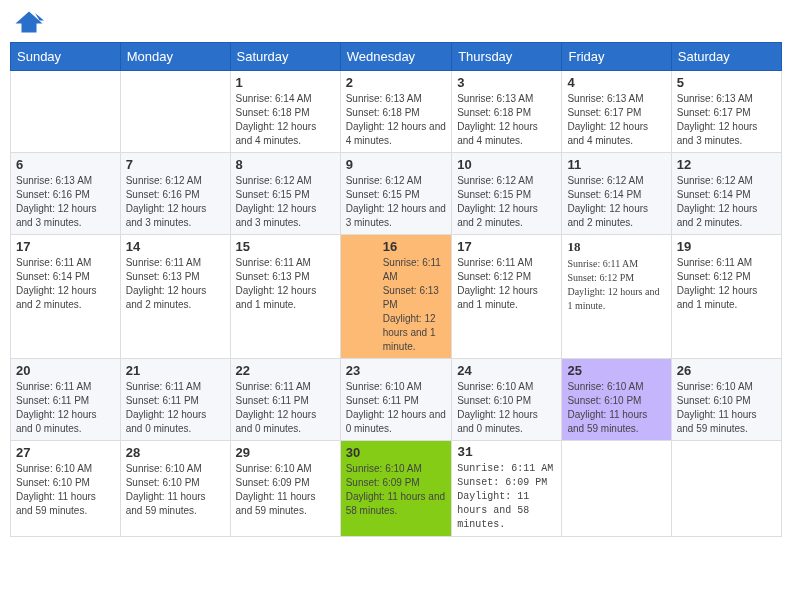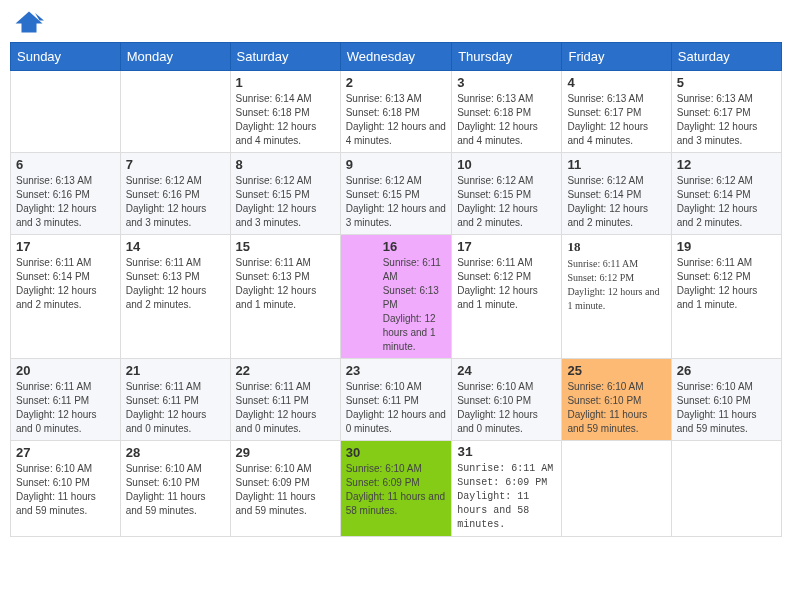--- a/index.html
+++ b/index.html
@@ -202,21 +202,21 @@
           <div class="day-info" style="white-space: pre-line;">Sunrise: 6:11 AM
 Sunset: 6:13 PM
 Daylight: 12 hours and 2 minutes.</div>
         </td>
         <td style="background: rgb(255, 255, 255);">
           <span class="day-number">15</span>
           <div class="day-info" style="white-space: pre-line;">Sunrise: 6:11 AM
 Sunset: 6:13 PM
 Daylight: 12 hours and 1 minute.</div>
         </td>
-        <td style="background: #f0abfc; padding-left: 42px;">
+        <td style="background: #fdba74; padding-left: 42px;">
           <span class="day-number">16</span>
           <div class="day-info" style="white-space: pre-line;">Sunrise: 6:11 AM
 Sunset: 6:13 PM
 Daylight: 12 hours and 1 minute.</div>
         </td>
         <td style="background: rgb(255, 255, 255);">
           <span class="day-number">17</span>
           <div class="day-info" style="white-space: pre-line;">Sunrise: 6:11 AM
 Sunset: 6:12 PM
 Daylight: 12 hours and 1 minute.</div>
@@ -258,21 +258,21 @@
           <div class="day-info" style="white-space: pre-line;">Sunrise: 6:10 AM
 Sunset: 6:11 PM
 Daylight: 12 hours and 0 minutes.</div>
         </td>
         <td style="background: rgb(245, 247, 250);">
           <span class="day-number">24</span>
           <div class="day-info" style="white-space: pre-line;">Sunrise: 6:10 AM
 Sunset: 6:10 PM
 Daylight: 12 hours and 0 minutes.</div>
         </td>
-        <td style="background: #fdba74;">
+        <td style="background: #c4b5fd;">
           <span class="day-number">25</span>
           <div class="day-info" style="white-space: pre-line;">Sunrise: 6:10 AM
 Sunset: 6:10 PM
 Daylight: 11 hours and 59 minutes.</div>
         </td>
         <td style="background: rgb(245, 247, 250);">
           <span class="day-number">26</span>
           <div class="day-info" style="white-space: pre-line;">Sunrise: 6:10 AM
 Sunset: 6:10 PM
 Daylight: 11 hours and 59 minutes.</div>

